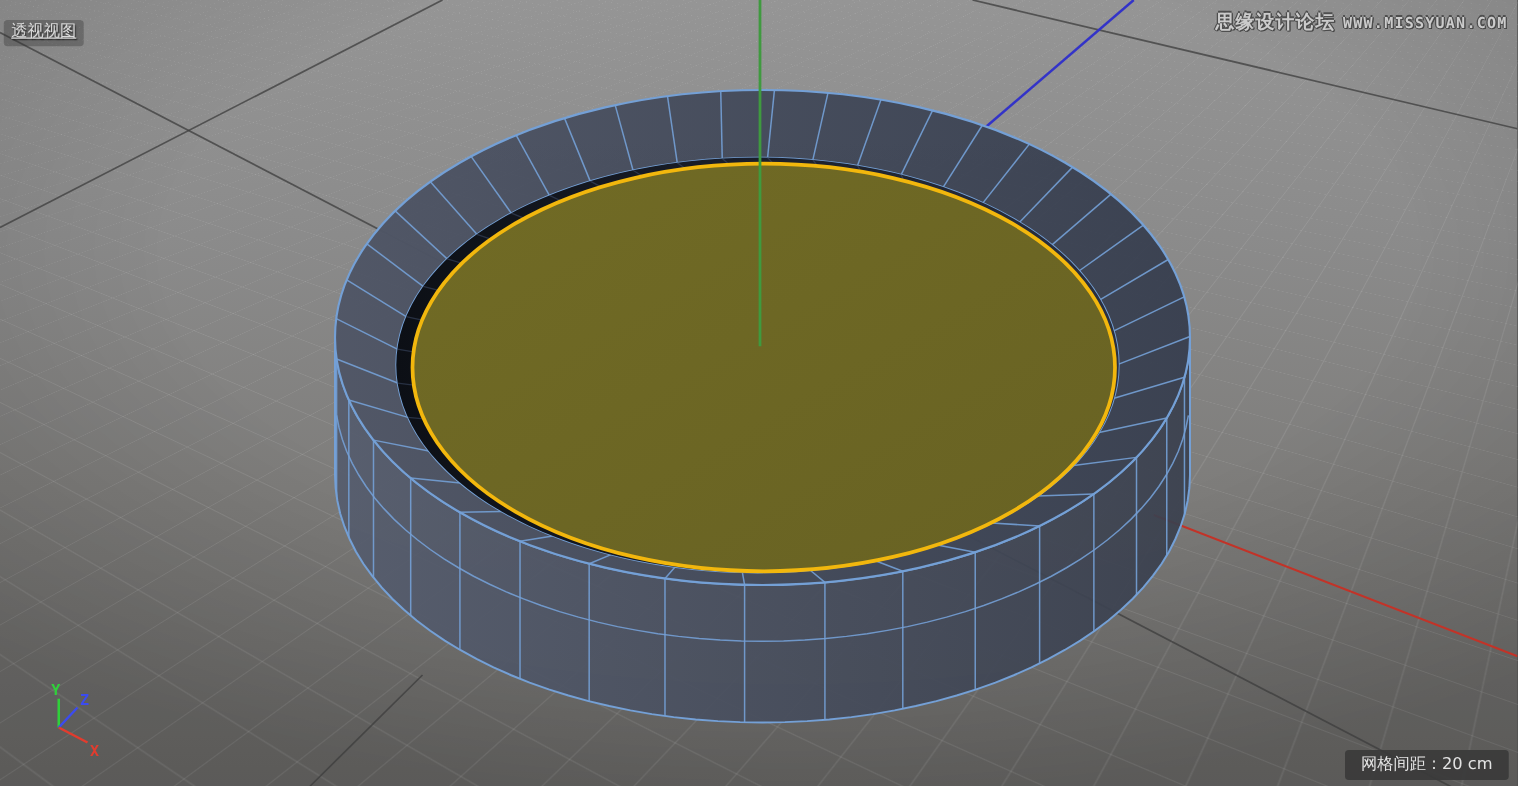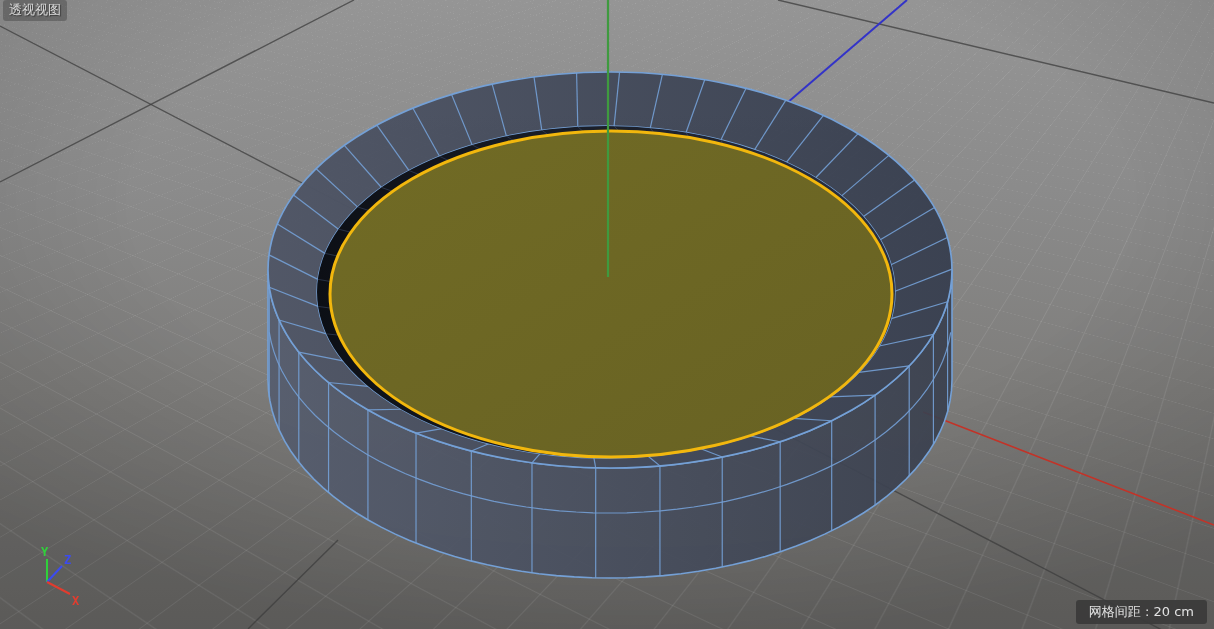--- a/index.html
+++ b/index.html
@@ -20,25 +20,26 @@
     background:
       repeating-linear-gradient(90deg, rgba(225,225,225,.13) 0 1px, transparent 1px 48px),
       repeating-linear-gradient(0deg,  rgba(225,225,225,.13) 0 1px, transparent 1px 48px);
   }
   .vignette{
     position:absolute;inset:0;pointer-events:none;
     background:radial-gradient(ellipse 75% 70% at 52% 32%, rgba(0,0,0,0) 55%, rgba(0,0,0,0.16) 100%);
   }
   svg.scene{position:absolute;left:0;top:0;}
   .viewport-label{
-    position:absolute;left:3px;top:0;
+    position:absolute;left:3px;top:16px;
     background:rgba(52,52,52,0.38);
     border-radius:3px;padding:1px 6px 3px 6px;
     color:#dadada;font-size:13px;line-height:17px;
     text-shadow:1px 1px 1px rgba(20,20,20,.65);
+    text-decoration:underline;
   }
   .watermark{
     position:absolute;right:8px;top:7px;
     color:#cbcbcb;font-weight:bold;letter-spacing:1px;white-space:nowrap;
     text-shadow:1px 0 0 #4e4e4e,-1px 0 0 #4e4e4e,0 1px 0 #4e4e4e,0 -1px 0 #4e4e4e,1px 1px 0 #404040;
   }
   .watermark .site-name{font-size:15px;margin-right:6px;}
   .watermark .site-url{font-size:12px;font-family:"DejaVu Sans Mono","Liberation Mono",monospace;}
   .grid-spacing-badge{
     position:absolute;right:7px;bottom:5px;
@@ -172,20 +173,23 @@
         <line x1="577.7810716956095" y1="126.79323583426194" x2="583.5622184998833" y2="131.77890024689574" stroke="#49597a" stroke-width="1" opacity="0.45"></line>
         <ellipse cx="611" cy="294" rx="281" ry="163" fill="url(#capGrad)" stroke="#f2b70d" stroke-width="3"></ellipse>
       </g>
     <g id="y-axis-top">
         <line x1="608" y1="0" x2="608" y2="277" stroke="#3f9a3f" stroke-width="2.2"></line>
       </g>
   </svg>
 
   <div class="viewport-label">透视视图</div>
 
+  <div class="watermark">
+    <span class="site-name">思缘设计论坛</span><span class="site-url">WWW.MISSYUAN.COM</span>
+  </div>
 
   <div class="grid-spacing-badge">网格间距 : 20 cm</div>
 
   <svg class="axis-gizmo" viewBox="0 0 90 75">
     <line id="gz-y" x1="37" y1="47" x2="37" y2="24" stroke-width="2" stroke="#2fd13a"></line>
     <line id="gz-z" x1="37" y1="47" x2="52" y2="31" stroke-width="2" stroke="#3b4bf0"></line>
     <line id="gz-x" x1="37" y1="47" x2="60" y2="59" stroke-width="2" stroke="#e23c2e"></line>
     <text id="gz-yl" x="31" y="21" fill="#2fd13a">Y</text>
     <text id="gz-zl" x="54" y="29" fill="#3b4bf0">Z</text>
     <text id="gz-xl" x="62" y="70" fill="#e23c2e">X</text>

